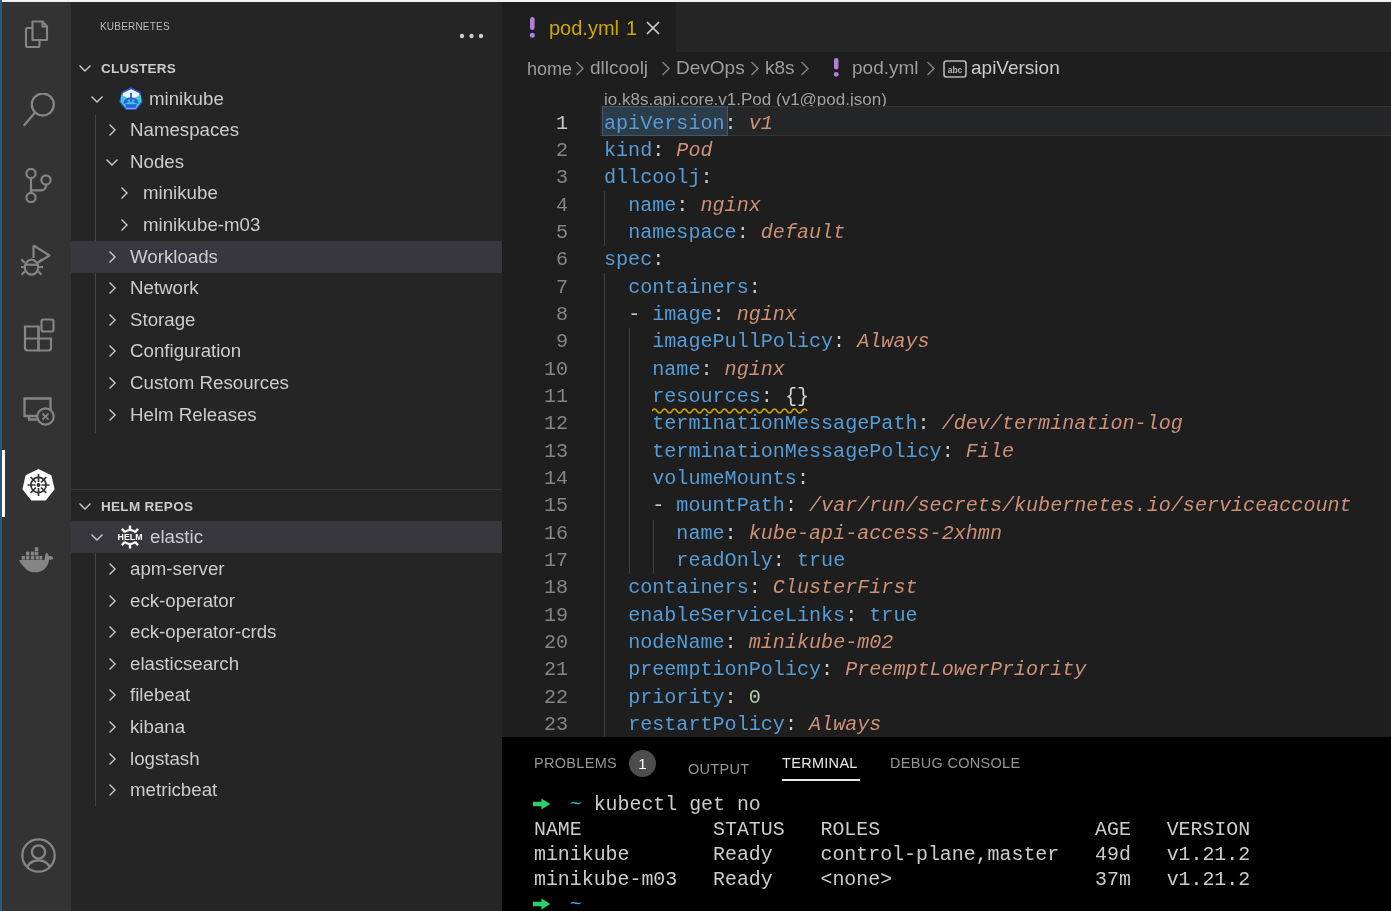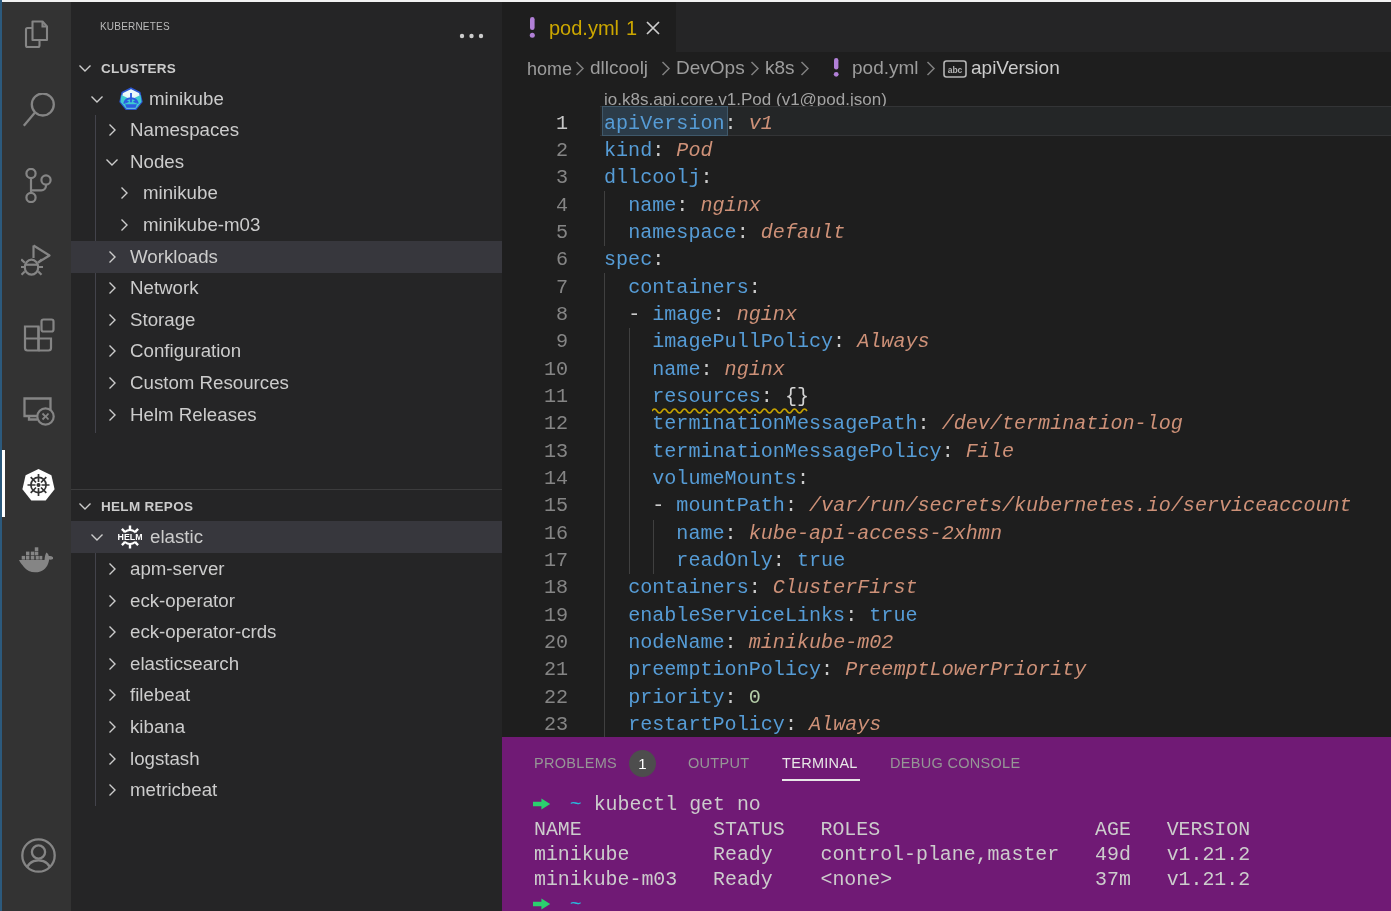--- a/index.html
+++ b/index.html
@@ -29,21 +29,21 @@
   .bc { position:absolute; top:55px; font-size:19px; line-height:22px; color:#9d9d9d; white-space:pre; }
   .bcsep { position:absolute; top:57.5px; width:10px; height:17px; }
   #hovertxt { position:absolute; left:102px; top:88px; font-size:17px; color:#a3a3a3; }
   #lineshl { position:absolute; left:98px; top:104px; width:791px; height:30px; background:#242627; border-top:1px solid #333436; border-bottom:1px solid #333436; }
   #wordhl { position:absolute; left:100px; top:104px; width:126px; height:30px; background:#2c3c49; border:1px solid #3f586a; }
   #gutter { position:absolute; left:0; top:107.6px; width:66px; text-align:right; font-family:"Liberation Mono", monospace; font-size:20.1px; line-height:27.35px; color:#858585; white-space:pre; }
   #code { position:absolute; left:102px; top:107.6px; font-family:"Liberation Mono", monospace; font-size:20.1px; line-height:27.35px; color:#d4d4d4; white-space:pre; }
   .k { color:#569cd6; } .s { color:#ce9178;font-style:italic; } .n { color:#b5cea8; } .p { color:#cccccc; }
   .cguide { position:absolute; width:1px; background:#404040; }
   
-  #panel { left:502px; top:737px; width:889px; height:174px; background:#701a75; }
+  #panel { left:502px; top:737px; width:889px; height:174px; background:#000000; }
   .ptab { position:absolute; top:18px; font-size:14.5px; letter-spacing:0.3px; color:#969696; }
   #term { position:absolute; left:32px; top:54.5px; font-family:"Liberation Mono", monospace; font-size:19.9px; line-height:25px; color:#cccccc; white-space:pre; } .c { color:#29b8db; }
 </style>
 </head>
 <body>
 <div id="root">
   <div id="actbar" class="abs">
     <svg class="aicon" style="top:15.5px;" viewBox="0 0 35 35">
         <rect x="5" y="10" width="13.5" height="19" rx="1.5" fill="none" stroke="#858585" stroke-width="2.1"></rect>
         <path d="M11.5 3.5 h10 l4.5 5 v13.5 h-14.5 z" fill="#333333" stroke="#858585" stroke-width="2.1" stroke-linejoin="round"></path>
@@ -368,21 +368,21 @@
     <div class="cguide" style="left:102px;top:189.4px;height:54.7px;"></div>
     <div class="cguide" style="left:102px;top:271.4px;height:463.6px;"></div>
     <div class="cguide" style="left:126.6px;top:326.1px;height:246.2px;"></div>
     <div class="cguide" style="left:150.6px;top:517.6px;height:54.7px;"></div>
     <svg style="position:absolute;left:150px;top:404px;" width="158" height="8" viewBox="0 0 158 8">
         <path d="M0 5 Q 2.5 1 5 5 T 10 5 T 15 5 T 20 5 T 25 5 T 30 5 T 35 5 T 40 5 T 45 5 T 50 5 T 55 5 T 60 5 T 65 5 T 70 5 T 75 5 T 80 5 T 85 5 T 90 5 T 95 5 T 100 5 T 105 5 T 110 5 T 115 5 T 120 5 T 125 5 T 130 5 T 135 5 T 140 5 T 145 5 T 150 5 T 155 5" fill="none" stroke="#c7a300" stroke-width="1.6"></path>
       </svg>
   </div>
   <div id="panel" class="abs">
     <div class="ptab" style="left:32px;">PROBLEMS</div>
-    <div class="ptab" style="left:186px;">OUTPUT</div>
+    <div class="ptab" style="left:186px;margin-top:6px;">OUTPUT</div>
     <div class="ptab" style="left:280px;color:#e7e7e7;">TERMINAL</div>
     <div class="ptab" style="left:388px;">DEBUG CONSOLE</div>
     <div style="position:absolute;left:127px;top:13px;width:27px;height:27px;border-radius:50%;background:#4d4d4d;color:#ffffff;font-size:15px;text-align:center;line-height:27px;">1</div>
     <div style="position:absolute;left:280px;top:42px;width:78px;height:2px;background:#e7e7e7;"></div>
     <div id="term">   <span class="c">~</span> kubectl get no
 NAME           STATUS   ROLES                  AGE   VERSION
 minikube       Ready    control-plane,master   49d   v1.21.2
 minikube-m03   Ready    &lt;none&gt;                 37m   v1.21.2
    <span class="c">~</span></div>
     <svg style="position:absolute;left:31px;top:60px;" width="22" height="14" viewBox="0 0 22 14">

